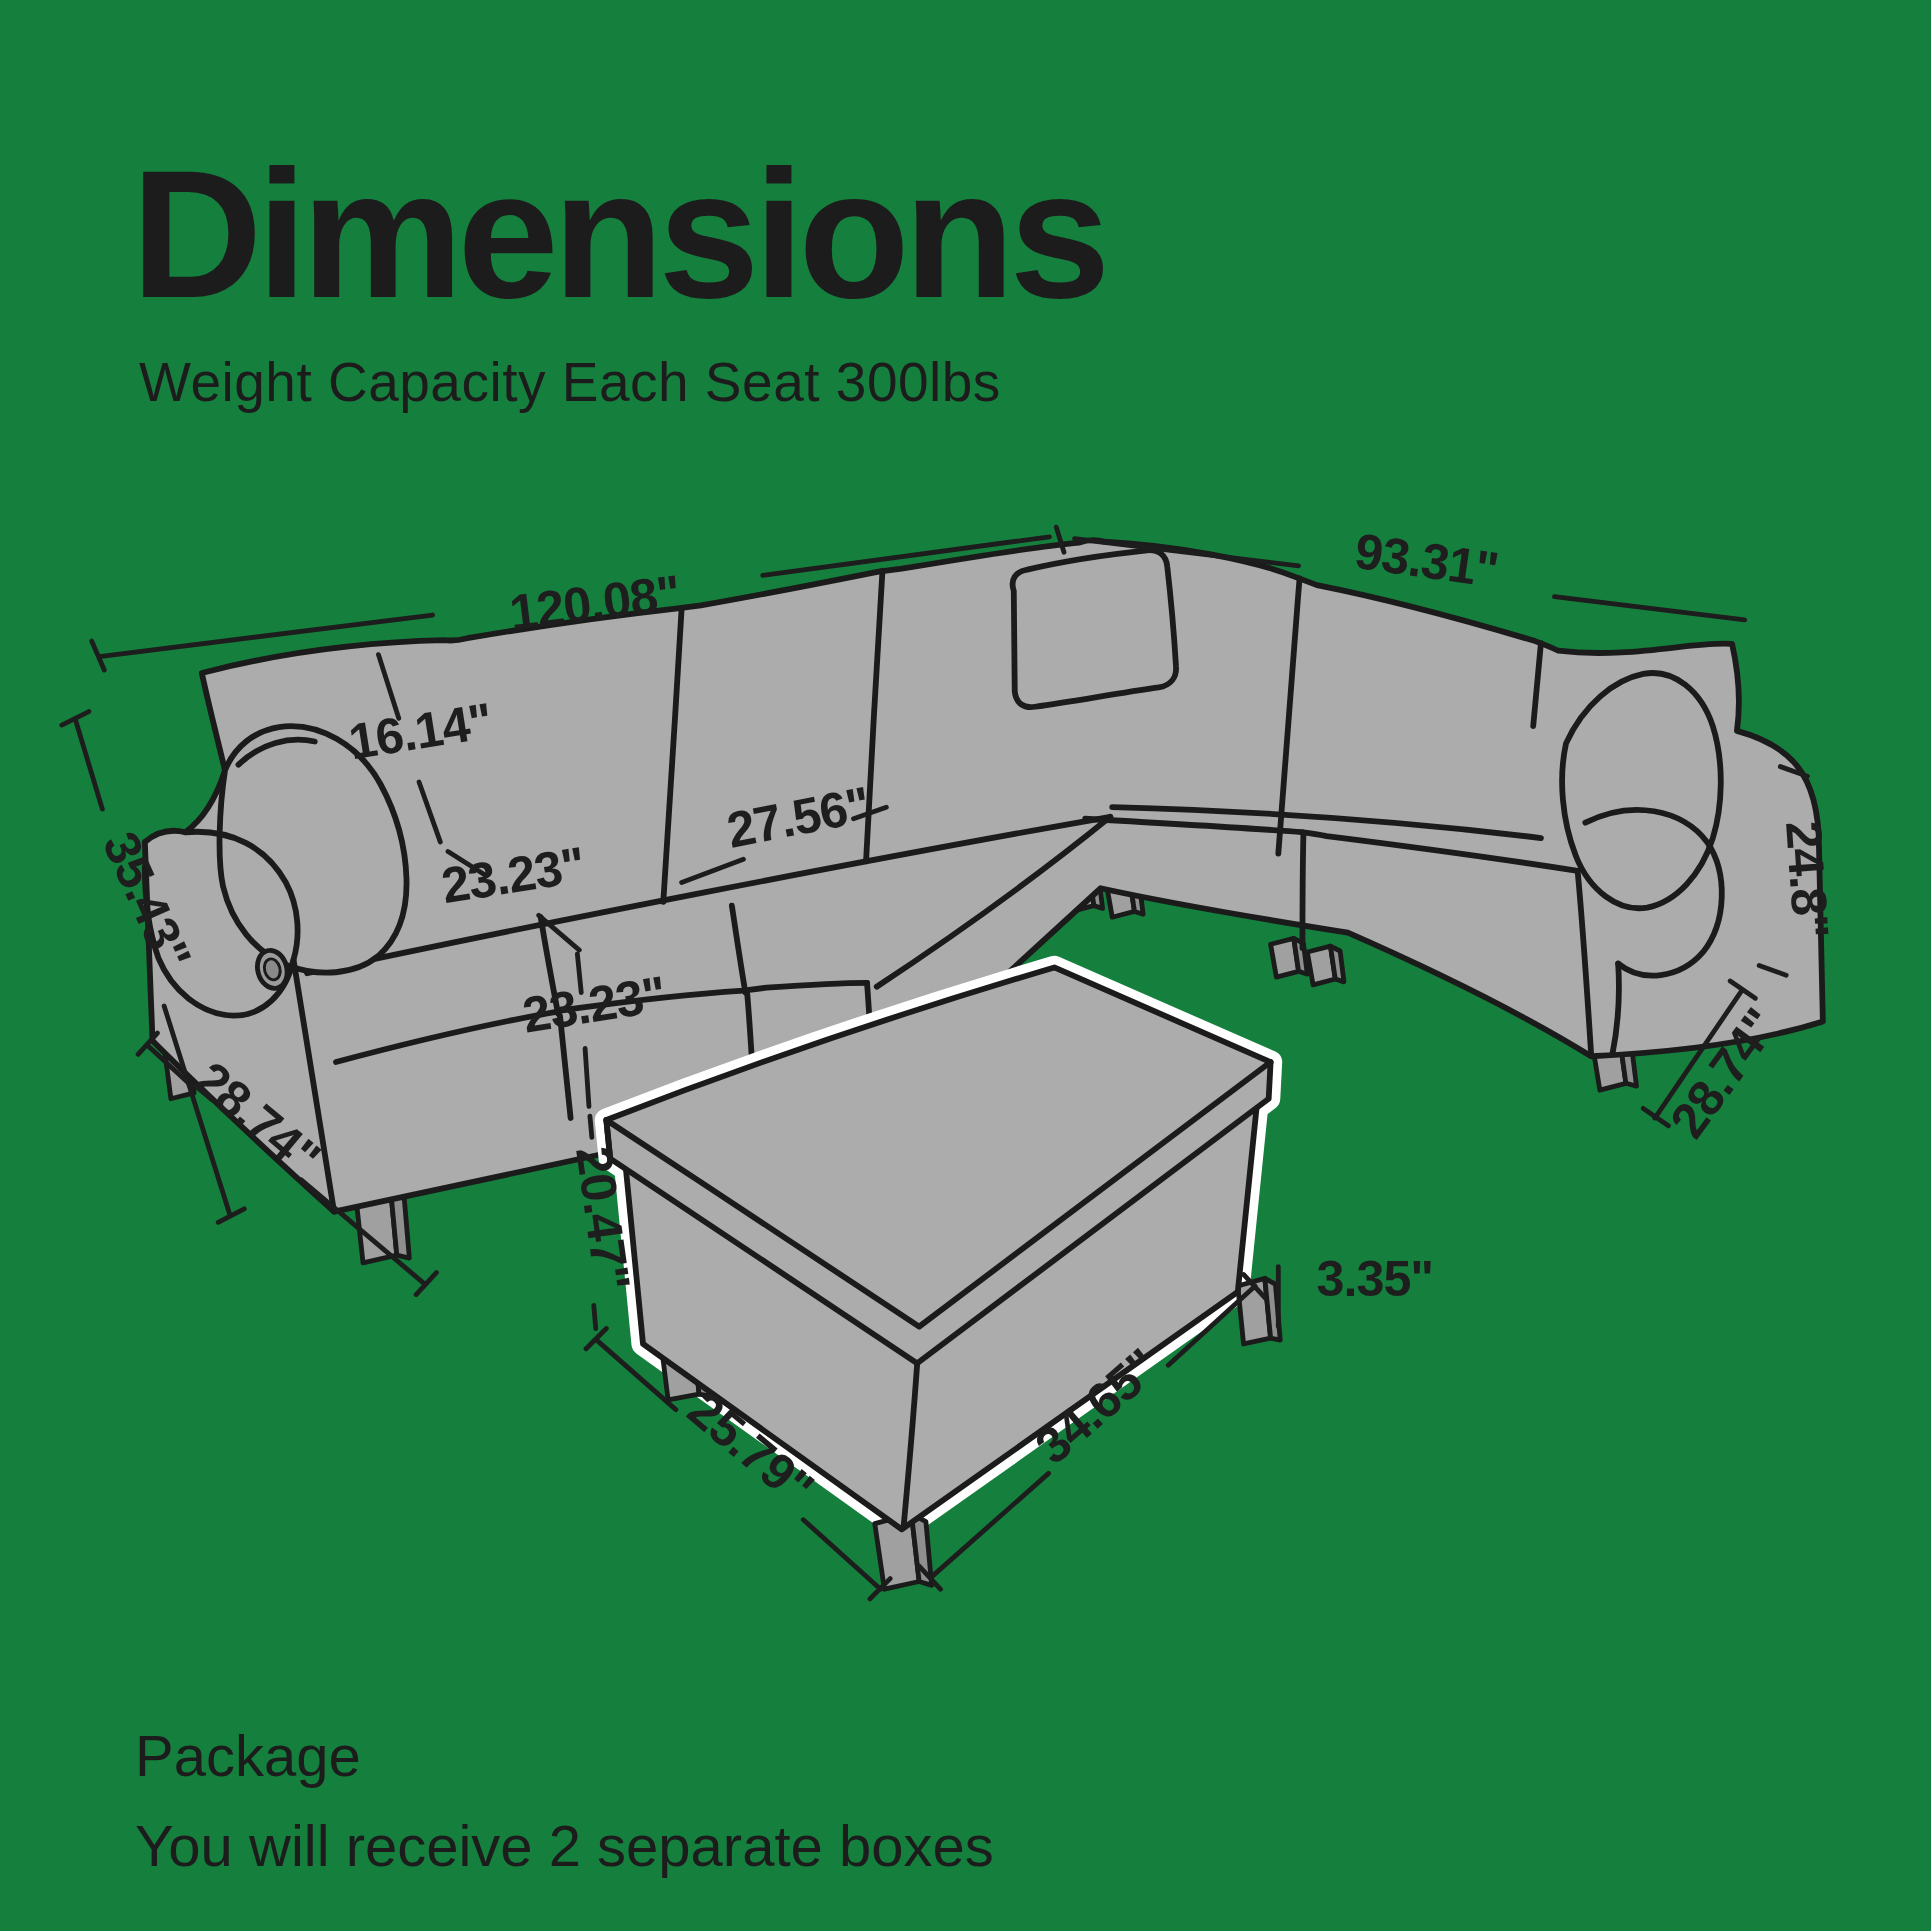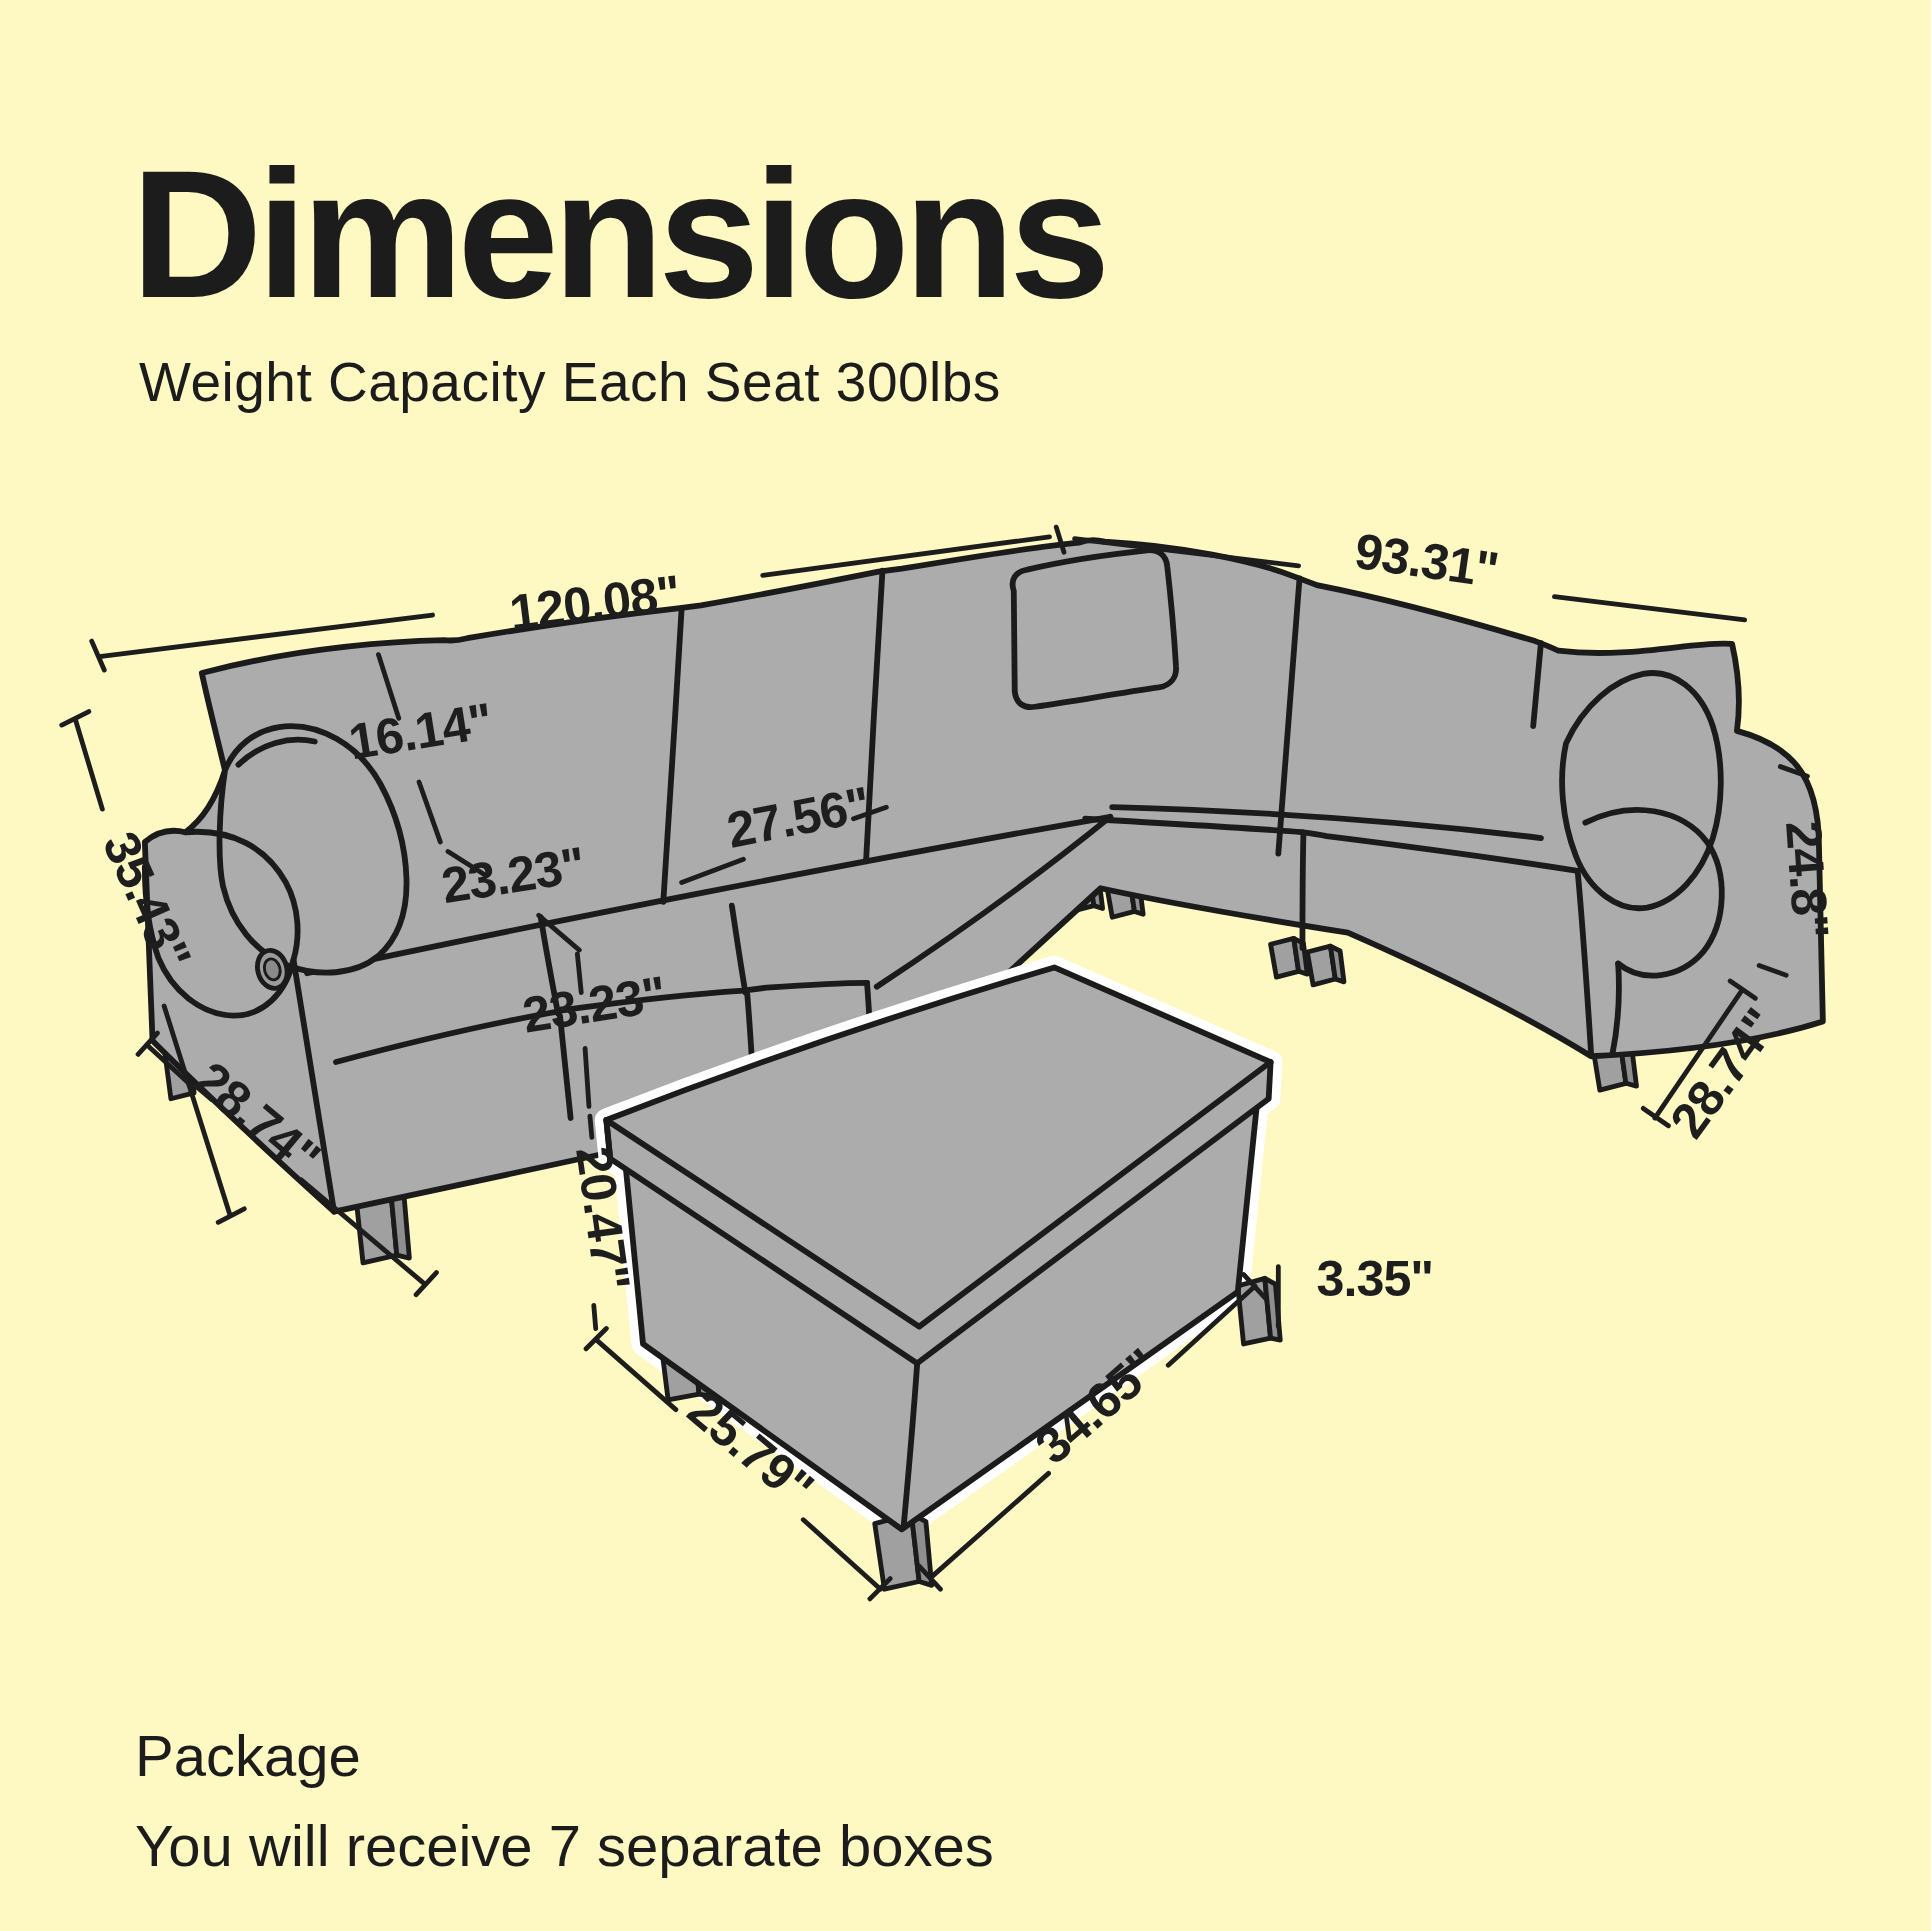--- a/index.html
+++ b/index.html
@@ -1,16 +1,16 @@
 <!DOCTYPE html>
 <html><head>
 <meta charset="utf-8">
 <style>
   html,body{margin:0;padding:0;background:#fff;}
-  #canvas{position:relative;width:1931px;height:1931px;background:#fef9c3;overflow:hidden;
+  #canvas{position:relative;width:1931px;height:1931px;background:#15803d;overflow:hidden;
           font-family:"Liberation Sans",sans-serif;color:#1b1b1b;}
   .title{position:absolute;left:131px;top:143px;font-size:182px;font-weight:700;
          letter-spacing:-5.8px;line-height:1;color:#1c1c1c;}
   .subtitle{position:absolute;left:139px;top:326px;font-size:55px;font-weight:400;
             letter-spacing:0.5px;color:#1c1c1c;margin-top:24px;}
   .package{position:absolute;left:135px;top:1711px;font-size:58px;font-weight:400;
            line-height:1.55;color:#1c1c1c;}
   #diagram{position:absolute;left:0;top:0;}
   .outline{fill:none;stroke:#1b1b1b;stroke-width:6;stroke-linecap:round;stroke-linejoin:round;}
   .body{fill:#acacac;stroke:#1b1b1b;stroke-width:6;stroke-linecap:round;stroke-linejoin:round;}
@@ -254,16 +254,16 @@
 
       <g>
         <path class="dimline" d="M 1844 794 L 1872 804 M 1822 1000 L 1850 1010"></path>
         <text class="dim-label" transform="translate(1854 912) rotate(86)">24.8"</text>
       </g>
     </g>
   </svg>
 
   <div class="package">
     <div>Package</div>
-    <div>You will receive 7 separate boxes</div>
+    <div>You will receive 2 separate boxes</div>
   </div>
 </div>
 
 
 </body></html>

